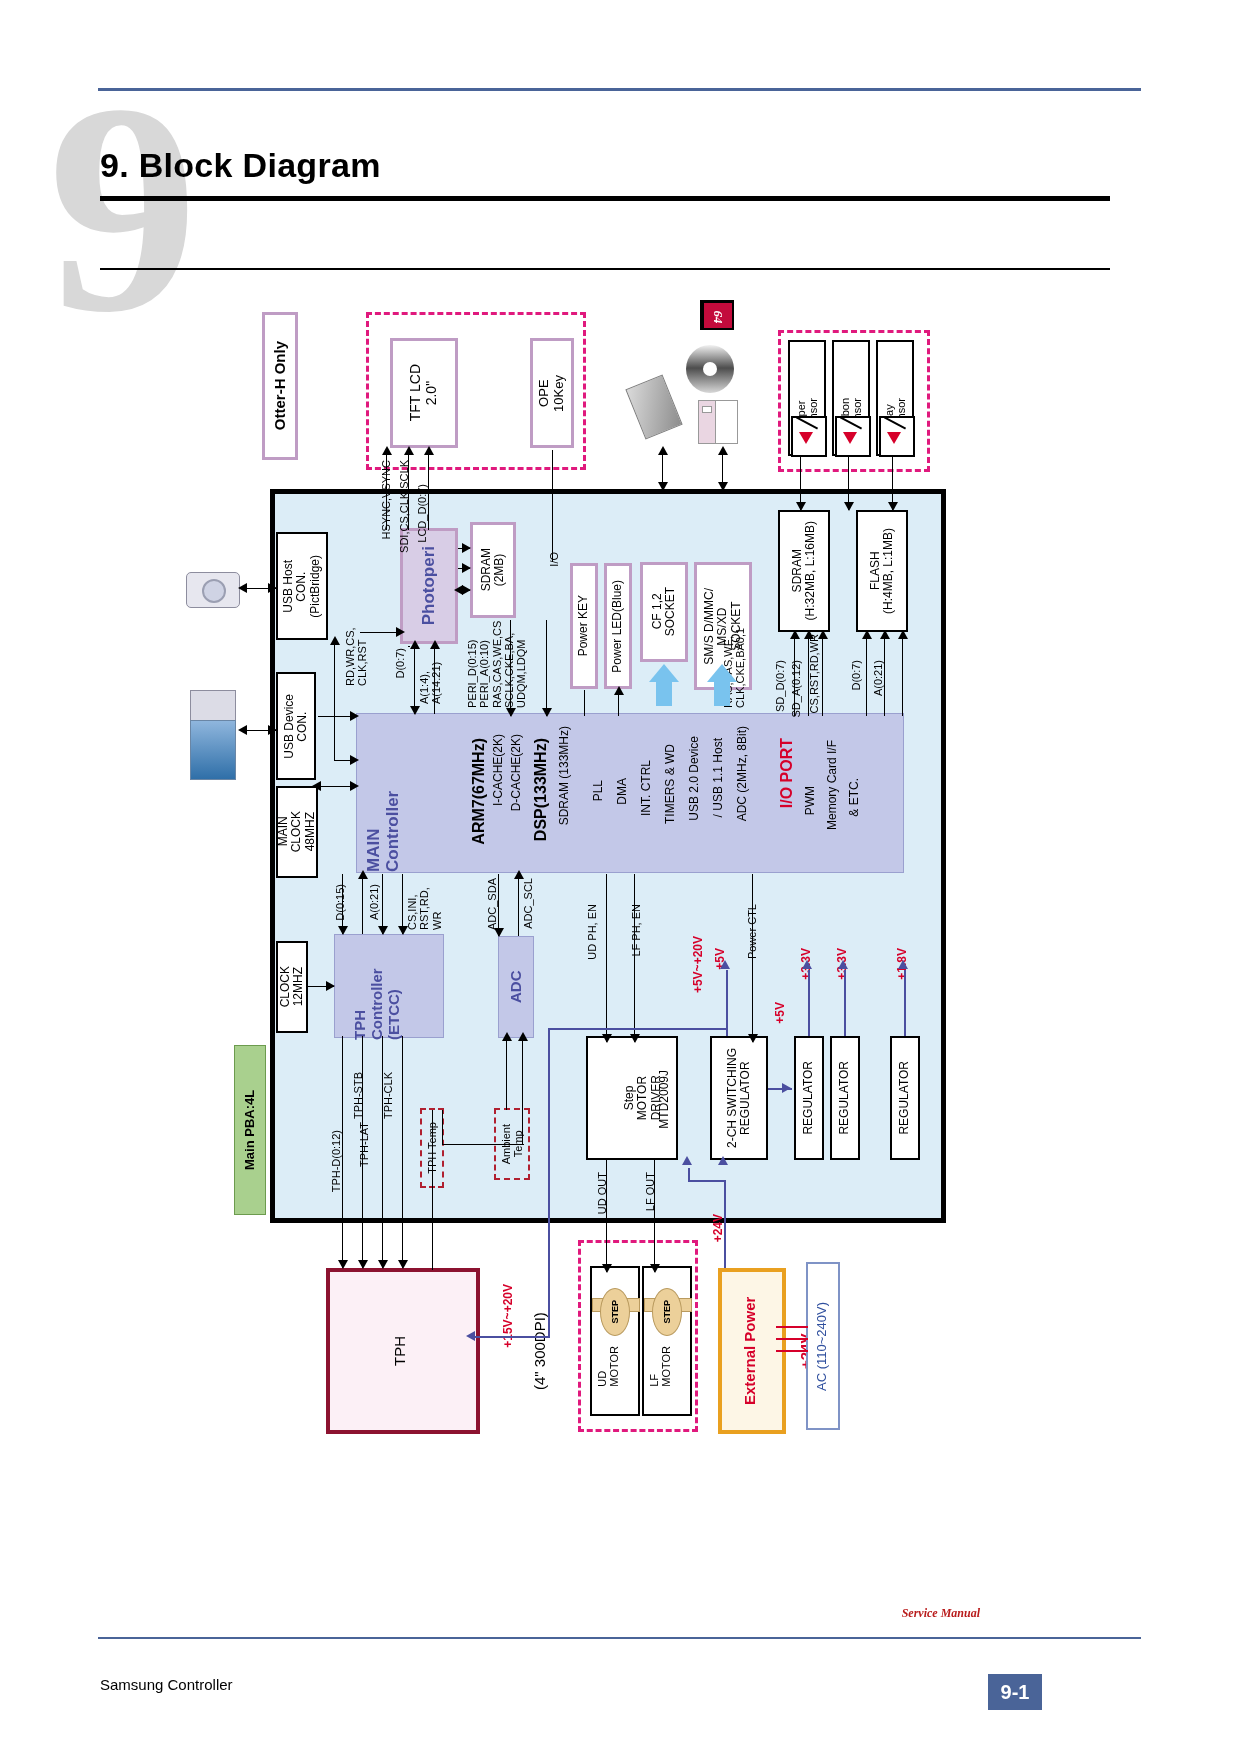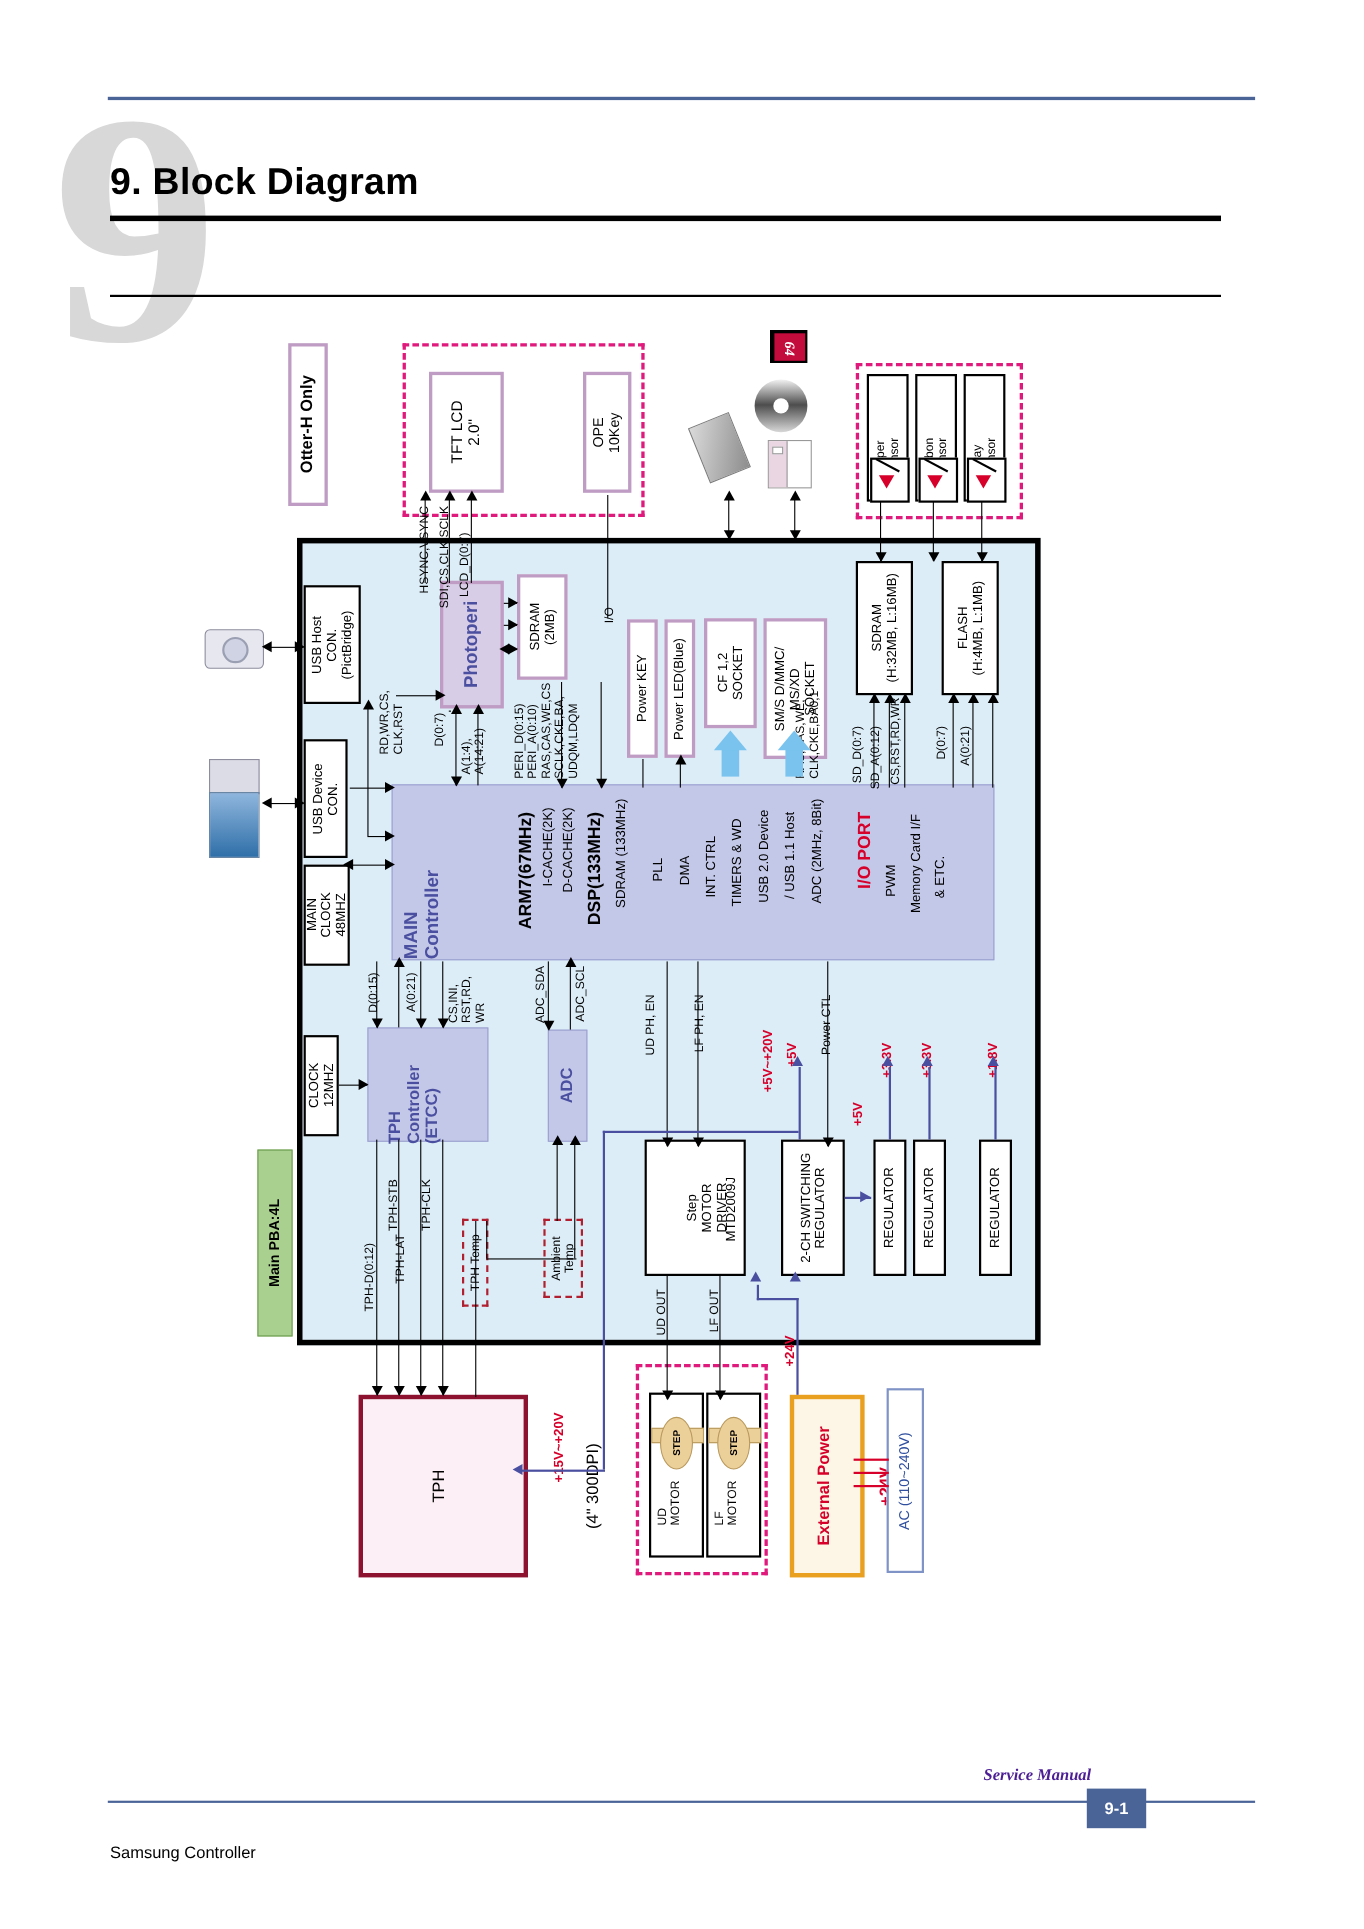--- a/index.html
+++ b/index.html
@@ -16,23 +16,23 @@
 
   .h1{position:absolute;left:100px;top:146px;font-size:34px;font-weight:bold;letter-spacing:.3px;z-index:2;}
   .h1rule{position:absolute;left:100px;top:196px;width:1010px;height:5px;background:#000;z-index:2;}
   .h2{position:absolute;left:100px;top:228px;font-size:26px;font-weight:bold;z-index:2;}
   .h2rule{position:absolute;left:100px;top:268px;width:1010px;height:2px;background:#000;z-index:2;}
 
   
   .ftr-rule{position:absolute;left:98px;top:1637px;width:1043px;height:2px;background:#4a6498;}
   .ftr-left{position:absolute;left:100px;top:1676px;font-size:15px;}
   .ftr-sm{position:absolute;left:862px;top:1606px;width:118px;text-align:right;font-family:"Liberation Serif",serif;
-          font-style:italic;font-weight:bold;font-size:15px;color:#4c1d95;margin-left:12px;}
-  .ftr-pg{position:absolute;left:988px;top:1626px;width:54px;height:36px;background:#4a6498;color:#fff;
-          font-size:15px;font-weight:bold;display:flex;align-items:center;justify-content:center;}
+          font-style:italic;font-weight:bold;font-size:12px;color:#b91c1c;}
+  .ftr-pg{position:absolute;left:988px;top:1674px;width:54px;height:36px;background:#4a6498;color:#fff;
+          font-size:20px;font-weight:bold;display:flex;align-items:center;justify-content:center;}
 
   
   .dg{position:absolute;left:0;top:0;width:1240px;height:1754px;}
   .bx{position:absolute;box-sizing:border-box;display:flex;align-items:center;justify-content:center;text-align:center;}
   .vt{writing-mode:vertical-rl;transform:rotate(180deg);white-space:pre-line;line-height:1.12;}
   .vtl{writing-mode:vertical-rl;transform:rotate(180deg);white-space:nowrap;}
 
   .bd-pur{border:3px solid #bf9cc4;background:#fff;}
   .bd-blk{border:2px solid #000;background:#fff;}
   .bd-dash-pink{border:3px dashed #e0197d;background:transparent;}

